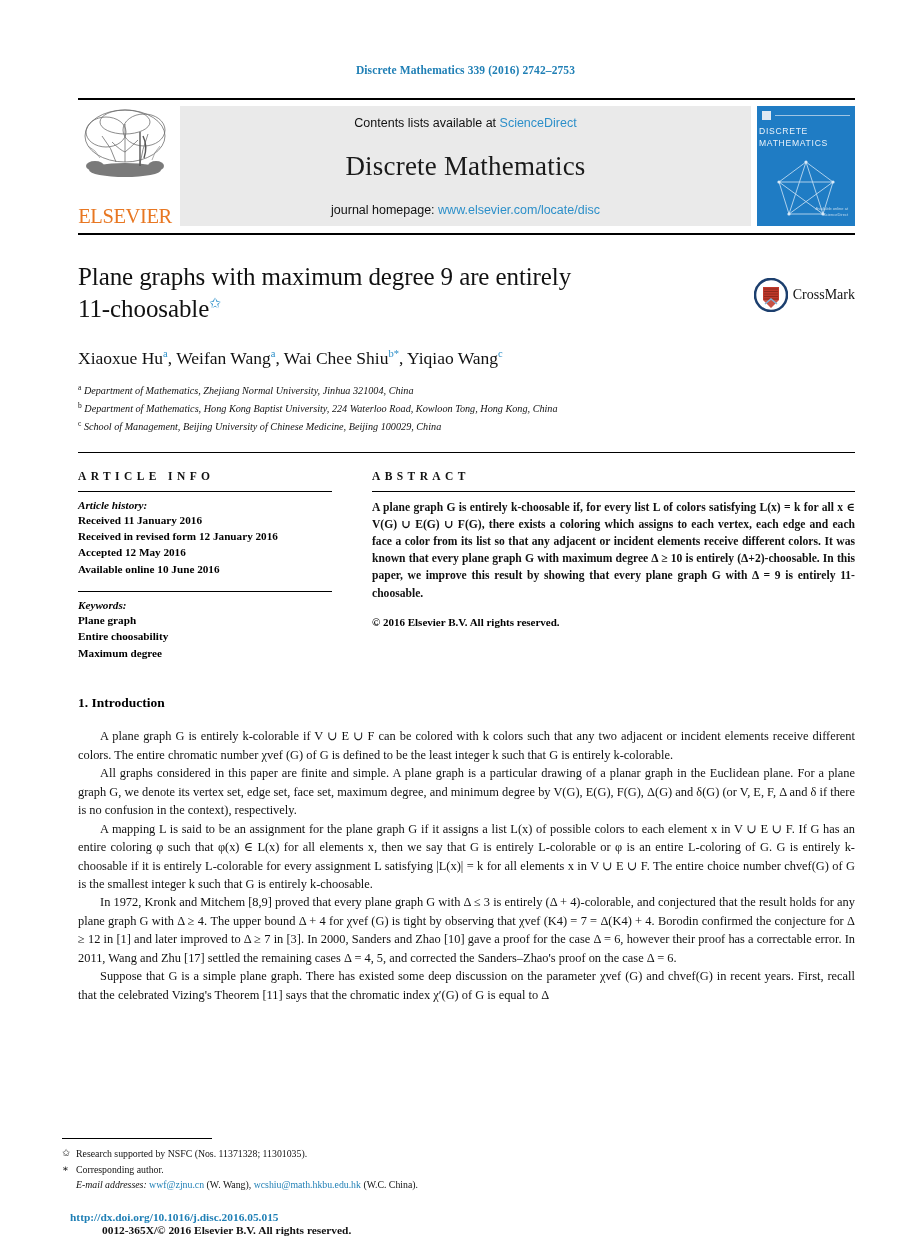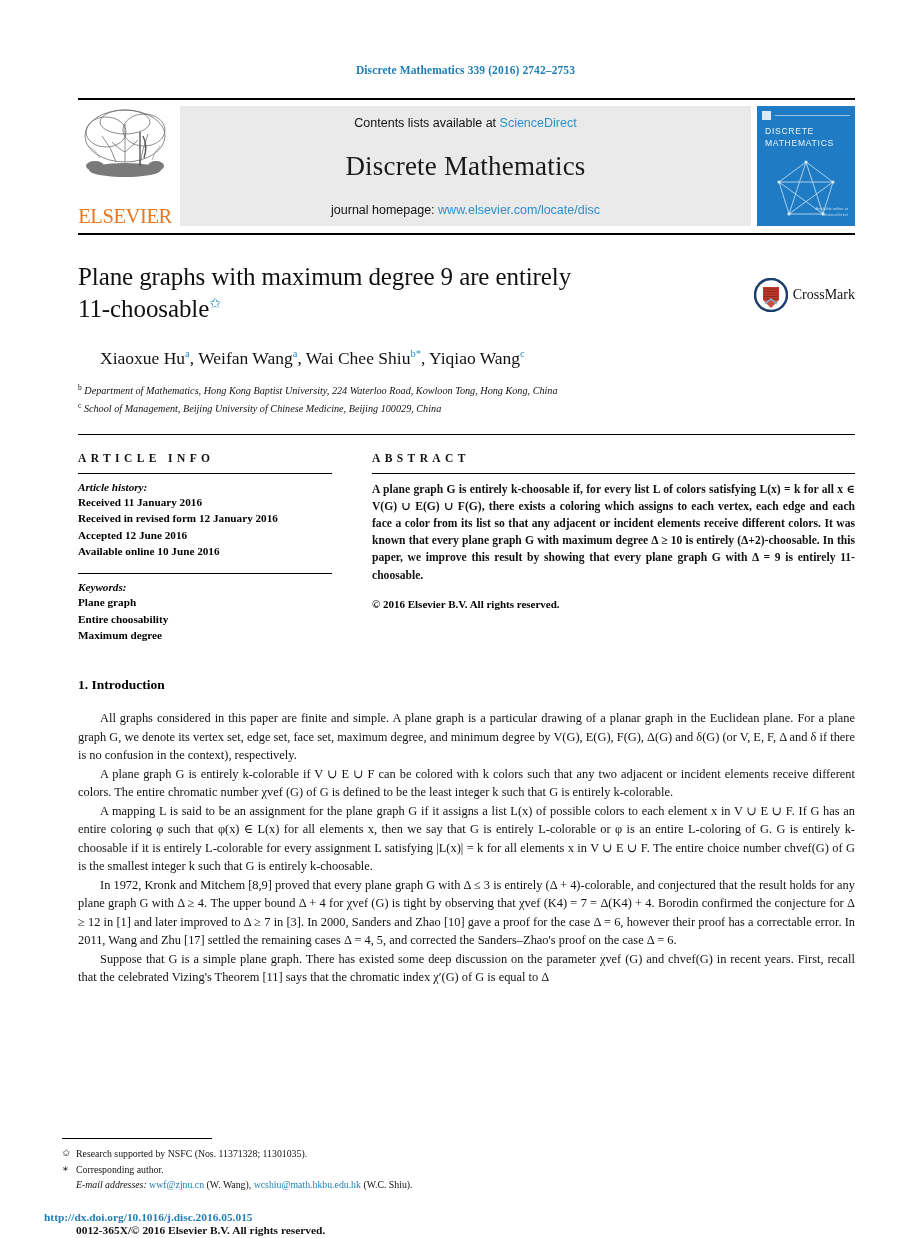--- a/index.html
+++ b/index.html
@@ -111,21 +111,21 @@
     display: flex; align-items: center; gap: 4px;
   }
   .cover-topbar .sq {
     width: 9px; height: 9px; background: #dfe9f3;
   }
   .cover-topbar .tline {
     flex: 1; height: 1px; background: #9fc4e3;
   }
   .cover-title {
     position: absolute;
-    top: 20px; left: 8px;
+    top: 20px; left: 2px;
     color: #e9f2fa;
     font-family: "Liberation Sans", sans-serif;
     font-size: 8.6px;
     letter-spacing: 0.7px;
     line-height: 1.35;
   }
   .cover-footer {
     position:absolute; bottom: 8px; right: 7px;
     text-align: right;
     color: #bfd9ee;
@@ -172,21 +172,21 @@
     margin-top: 4px;
   }
   .crossmark-label {
     font-family: "Liberation Serif", serif;
     font-size: 14px;
     color: #111;
   }
 
   
   .authors {
-    margin: 24px 60px 0 84px;
+    margin: 24px 60px 0 62px;
     font-family: "Liberation Serif", serif;
     font-size: 17.5px;
     color: #111;
     font-weight: normal;
   }
   .authors sup { color: #2c8fc9; font-size: 10.5px; }
 
   .affiliations {
     margin: 13px 60px 0 62px;
     font-family: "Liberation Serif", serif;
@@ -296,21 +296,21 @@
     position: absolute;
     left: 0;
     top: -1px;
   }
   .fn-line .mk.star { color: #111; font-size: 10px; }
   .fn-line i { font-style: italic; }
   .fn-line a { color: #1f7fb5; text-decoration: none; }
 
   .bottom-meta {
     position: absolute;
-    left: 44px;
+    left: 70px;
     bottom: 34px;
   }
   .doi-link {
     color: #1f7fb5;
     font-size: 11.4px;
     font-weight: bold;
     display: block;
     text-decoration: none;
   }
   .issn-line {
@@ -427,36 +427,37 @@
   </div>
 
   <div class="authors">
     <span>Xiaoxue Hu</span><sup>a</sup>,
     <span>Weifan Wang</span><sup>a</sup>,
     <span>Wai Chee Shiu</span><sup>b</sup><sup>*</sup>,
     <span>Yiqiao Wang</span><sup>c</sup>
   </div>
 
   <div class="affiliations">
+    <div><sup>a</sup> <span>Department of Mathematics, Zhejiang Normal University, Jinhua 321004, China</span></div>
     <div><sup>b</sup> <span>Department of Mathematics, Hong Kong Baptist University, 224 Waterloo Road, Kowloon Tong, Hong Kong, China</span></div>
     <div><sup>c</sup> <span>School of Management, Beijing University of Chinese Medicine, Beijing 100029, China</span></div>
   </div>
 
   <div class="rule-thin"></div>
 
   <div class="info-abstract">
 
     <div class="col-info">
       <div class="sec-head">ARTICLE INFO</div>
       <div class="rule-box"></div>
       <div class="hist-block">
         <div class="hist-title">Article history:</div>
         <div class="hist-line">Received 11 January 2016</div>
         <div class="hist-line">Received in revised form 12 January 2016</div>
-        <div class="hist-line">Accepted 12 June 2016</div>
+        <div class="hist-line">Accepted 12 May 2016</div>
         <div class="hist-line">Available online 10 June 2016</div>
       </div>
       <div class="rule-box"></div>
       <div class="kw-block">
         <div class="kw-title">Keywords:</div>
         <div class="kw-line">Plane graph</div>
         <div class="kw-line">Entire choosability</div>
         <div class="kw-line">Maximum degree</div>
       </div>
     </div>
@@ -466,43 +467,43 @@
       <div class="rule-box"></div>
       <div class="abstract-body">A plane graph G is entirely k-choosable if, for every list L of colors satisfying L(x) = k for all x ∈ V(G) ∪ E(G) ∪ F(G), there exists a coloring which assigns to each vertex, each edge and each face a color from its list so that any adjacent or incident elements receive different colors. It was known that every plane graph G with maximum degree Δ ≥ 10 is entirely (Δ+2)-choosable. In this paper, we improve this result by showing that every plane graph G with Δ = 9 is entirely 11-choosable.</div>
       <div class="copyright">© 2016 Elsevier B.V. All rights reserved.</div>
     </div>
 
   </div>
 
   <div class="section-title">1. Introduction</div>
 
   <div class="body-text">
+    <p>A plane graph G is entirely k-colorable if V ∪ E ∪ F can be colored with k colors such that any two adjacent or incident elements receive different colors. The entire chromatic number χvef (G) of G is defined to be the least integer k such that G is entirely k-colorable.</p>
     <p>All graphs considered in this paper are finite and simple. A plane graph is a particular drawing of a planar graph in the Euclidean plane. For a plane graph G, we denote its vertex set, edge set, face set, maximum degree, and minimum degree by V(G), E(G), F(G), Δ(G) and δ(G) (or V, E, F, Δ and δ if there is no confusion in the context), respectively.</p>
-    <p>A plane graph G is entirely k-colorable if V ∪ E ∪ F can be colored with k colors such that any two adjacent or incident elements receive different colors. The entire chromatic number χvef (G) of G is defined to be the least integer k such that G is entirely k-colorable.</p>
     <p>A mapping L is said to be an assignment for the plane graph G if it assigns a list L(x) of possible colors to each element x in V ∪ E ∪ F. If G has an entire coloring φ such that φ(x) ∈ L(x) for all elements x, then we say that G is entirely L-colorable or φ is an entire L-coloring of G. G is entirely k-choosable if it is entirely L-colorable for every assignment L satisfying |L(x)| = k for all elements x in V ∪ E ∪ F. The entire choice number chvef(G) of G is the smallest integer k such that G is entirely k-choosable.</p>
     <p>In 1972, Kronk and Mitchem [8,9] proved that every plane graph G with Δ ≤ 3 is entirely (Δ + 4)-colorable, and conjectured that the result holds for any plane graph G with Δ ≥ 4. The upper bound Δ + 4 for χvef (G) is tight by observing that χvef (K4) = 7 = Δ(K4) + 4. Borodin confirmed the conjecture for Δ ≥ 12 in [1] and later improved to Δ ≥ 7 in [3]. In 2000, Sanders and Zhao [10] gave a proof for the case Δ = 6, however their proof has a correctable error. In 2011, Wang and Zhu [17] settled the remaining cases Δ = 4, 5, and corrected the Sanders–Zhao's proof on the case Δ = 6.</p>
     <p>Suppose that G is a simple plane graph. There has existed some deep discussion on the parameter χvef (G) and chvef(G) in recent years. First, recall that the celebrated Vizing's Theorem [11] says that the chromatic index χ′(G) of G is equal to Δ</p>
   </div>
 
   <div class="footnote-area">
     <div class="fn-rule"></div>
     <div class="fn-line">
       <span class="mk">✩</span>
       <span>Research supported by NSFC (Nos. 11371328; 11301035).</span>
     </div>
     <div class="fn-line">
       <span class="mk star">∗</span>
       <span>Corresponding author.</span>
     </div>
     <div class="fn-line">
       <i>E-mail addresses:</i>
       <a href="#">wwf@zjnu.cn</a>
       <span>(W. Wang)</span>,
       <a href="#">wcshiu@math.hkbu.edu.hk</a>
-      <span>(W.C. Shiu)</span>.
+      <span>(W.C. China)</span>.
     </div>
   </div>
 
   <div class="bottom-meta">
     <a class="doi-link" href="#">http://dx.doi.org/10.1016/j.disc.2016.05.015</a>
     <div class="issn-line">0012-365X/© 2016 Elsevier B.V. All rights reserved.</div>
   </div>
 
 </div>
 

